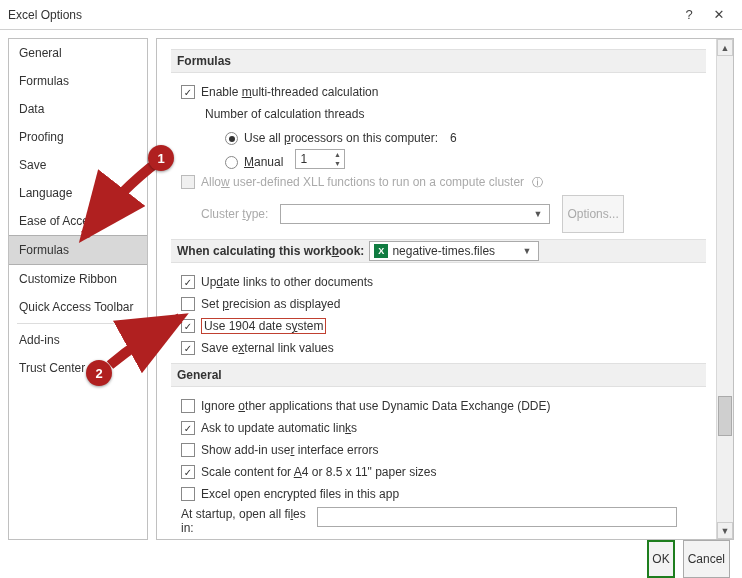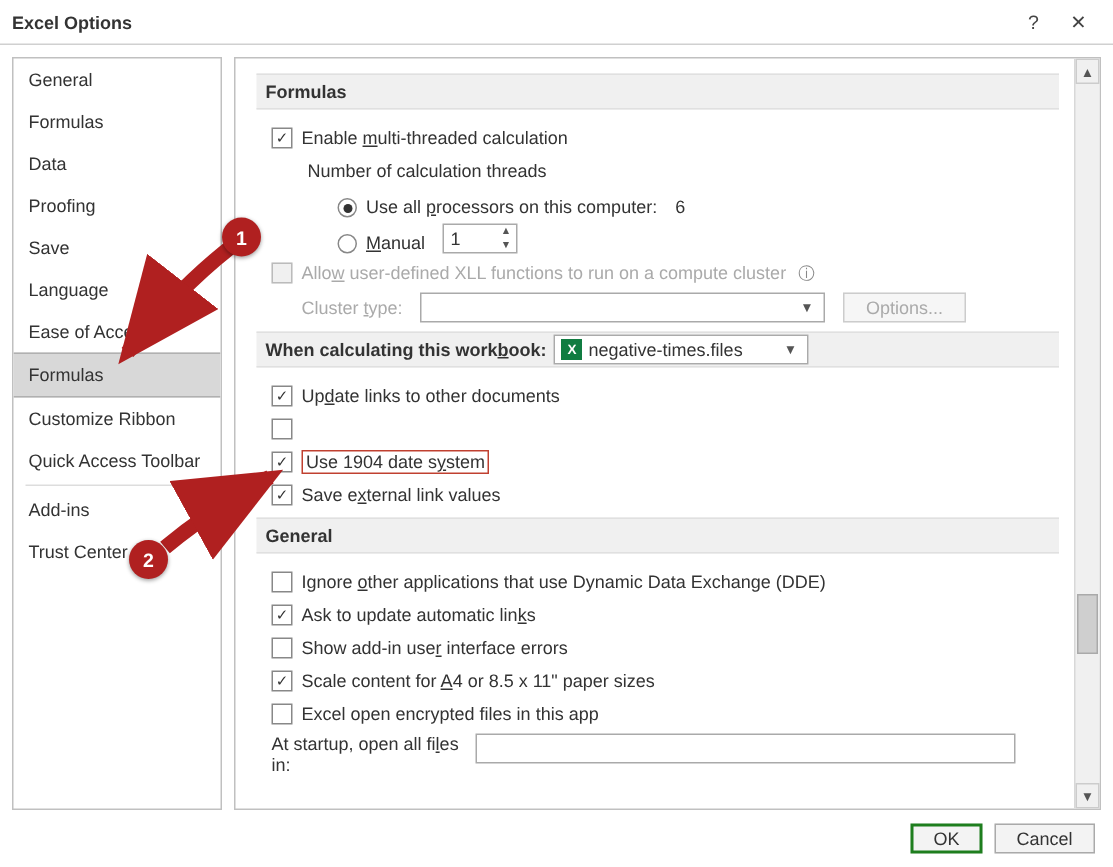--- a/index.html
+++ b/index.html
@@ -14,21 +14,21 @@
     overflow: hidden;
     position: relative;
   }
   .titlebar {
     height: 30px;
     display: flex;
     align-items: center;
     padding: 0 8px;
     border-bottom: 1px solid #d0d0d0;
   }
-  .titlebar .title { flex: 1; font-size: 12px; font-weight: bold; }
+  .titlebar .title { flex: 1; font-size: 12px; }
   .titlebar .icon { width: 30px; text-align: center; font-size: 13px; color: #444; cursor: default; }
   .main {
     display: flex;
     height: calc(100% - 30px - 38px);
     padding: 8px 8px 0 8px;
     gap: 8px;
   }
   .sidebar {
     width: 140px;
     border: 1px solid #c0c0c0;
@@ -116,22 +116,22 @@
     border:1px solid #aaa; background:#fff; height:20px;
     display:flex; align-items:center; padding: 0 4px;
     font-size:12px;
   }
   .caret { font-size:9px; color:#555; padding:0 3px; }
   .spinner { width:50px; position:relative; }
   .spinner .spins { position:absolute; right:0; top:0; bottom:0; width:14px;
     display:flex; flex-direction:column; }
   .spinner .spins div { flex:1; font-size:7px; display:flex; align-items:center; justify-content:center; color:#555; }
   .btn {
-    border:1px solid #aaa; background:#f3f3f3; height:20px;
-    padding:0 14px; display:flex; align-items:center; font-size:12px;
+    border:1px solid #aaa; background:#f3f3f3; height:38px;
+    padding:0 4px; display:flex; align-items:center; font-size:12px;
     color:#333;
   }
   .btn.disabled { color:#aaa; background:#f6f6f6; border-color:#ccc; }
   .btn.default { border:1px solid #1e7e1e; box-shadow: inset 0 0 0 1px #1e7e1e; }
   .info-icon { color:#888; font-size:11px; margin-left:2px; }
   .workbook-dd { width:170px; justify-content:space-between; }
   .excel-icon {
     width:14px; height:14px; background:#107c41;
     display:inline-flex; align-items:center; justify-content:center;
     color:#fff; font-size:9px; font-weight:bold; margin-right:4px;
@@ -245,20 +245,21 @@
           <span class="caret">▼</span>
         </div>
       </div>
 
       <div class="row">
         <div class="checkbox">✓</div>
         <span class="label">Up<span class="underline-letter">d</span>ate links to other documents</span>
       </div>
       <div class="row">
         <div class="checkbox"></div>
+        <span class="label">Set <span class="underline-letter">p</span>recision as displayed</span>
       </div>
       <div class="row">
         <div class="checkbox">✓</div>
         <span class="label highlight-box">Use 1904 date s<span class="underline-letter">y</span>stem</span>
       </div>
       <div class="row">
         <div class="checkbox">✓</div>
         <span class="label">Save e<span class="underline-letter">x</span>ternal link values</span>
       </div>
 

